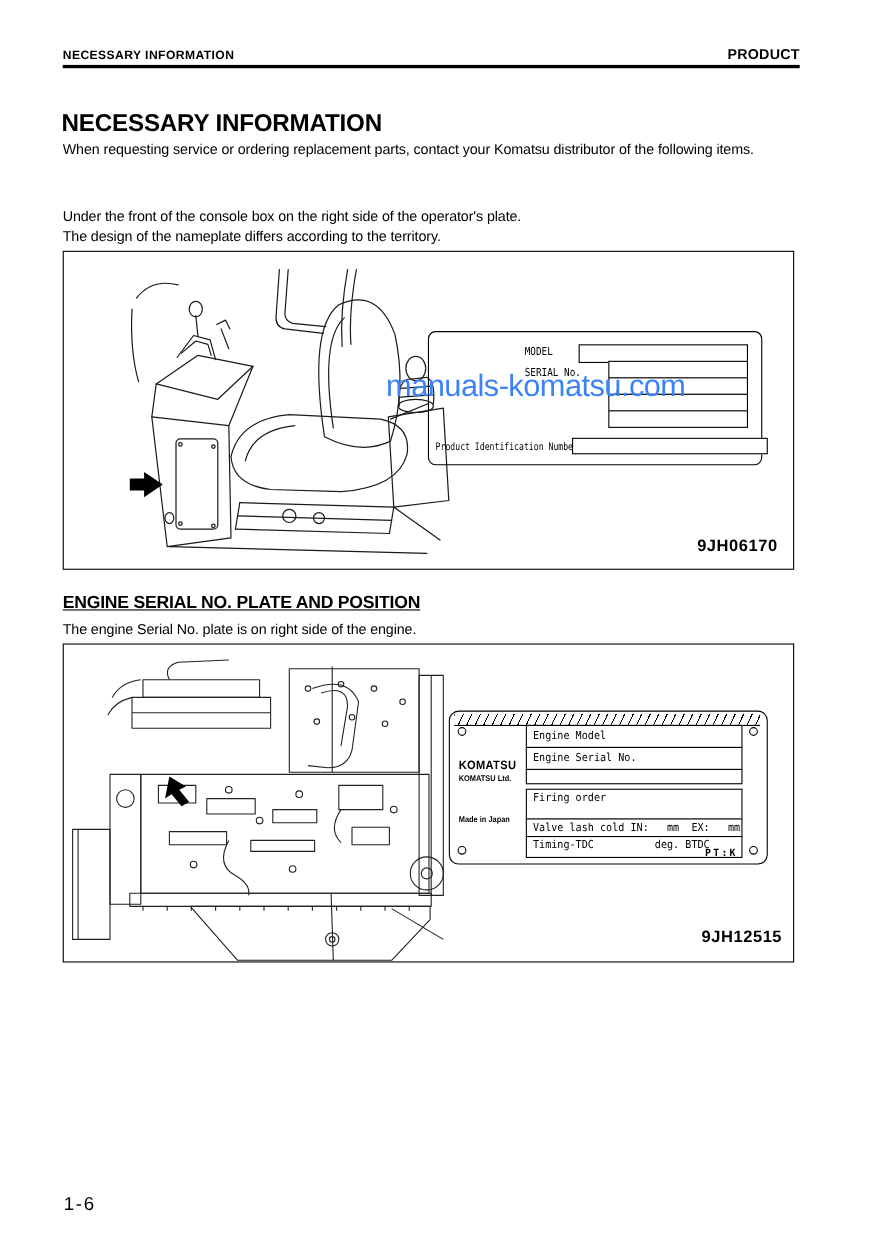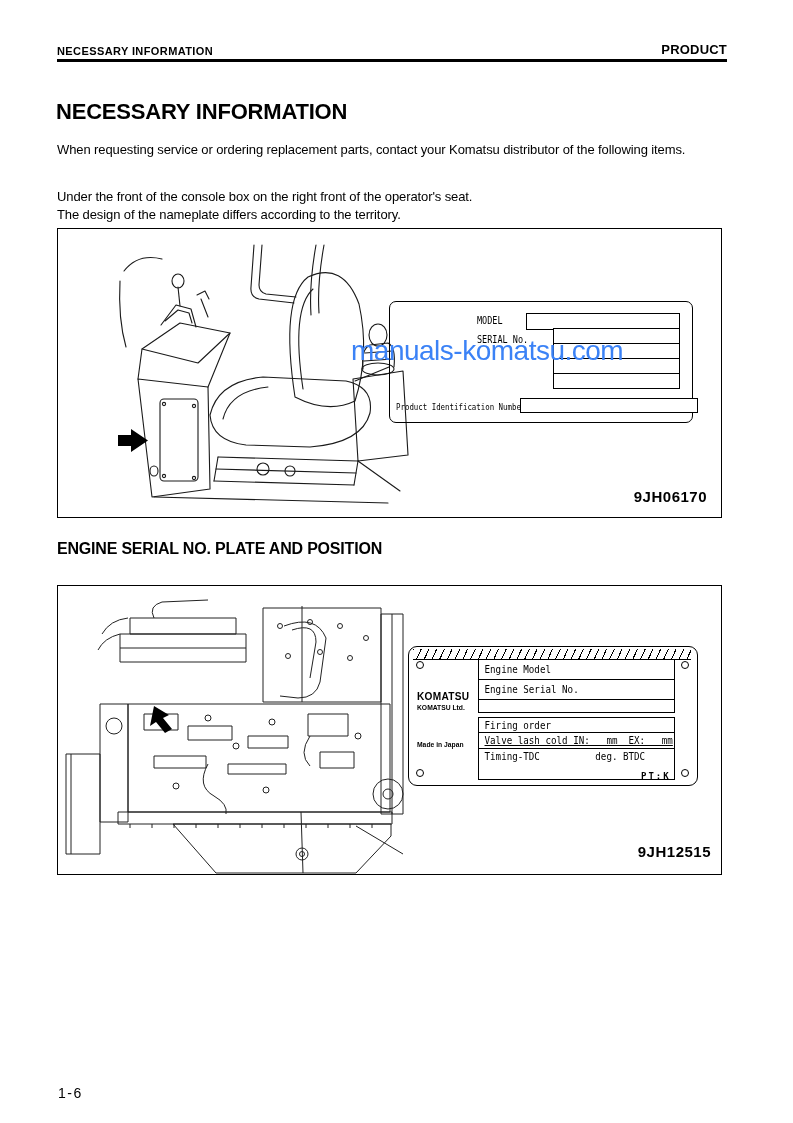--- a/index.html
+++ b/index.html
@@ -8,28 +8,28 @@
   .abs{position:absolute;}
 
   
   .hdr-left{left:57px;top:45px;font-size:11px;font-weight:bold;letter-spacing:.4px;}
   .hdr-right{right:66px;top:42px;font-size:13px;font-weight:bold;letter-spacing:.2px;}
   .hdr-rule{left:57px;top:59px;width:670px;height:3px;background:#000;}
 
   
   .title{left:56px;top:99px;font-size:22px;font-weight:bold;letter-spacing:-.2px;}
   .body-txt{font-size:13px;letter-spacing:-.1px;}
-  .intro{left:57px;top:128px;margin-top:14px;}
+  .intro{left:57px;top:128px;}
   .h2{font-size:16px;font-weight:bold;letter-spacing:-.2px;}
   .h2a{left:57px;top:162px;}
   .l1{left:57px;top:189px;}
   .l2{left:57px;top:207px;}
-  .h2b{left:57px;top:540px;}
+  .h2b{left:57px;top:540px;text-decoration:underline;}
   .l3{left:57px;top:564px;}
-  .pagenum{left:58px;top:1085px;font-size:14px;letter-spacing:1.5px;}
+  .pagenum{left:58px;top:1085px;font-size:17px;letter-spacing:1.5px;}
 
   
   .figure{border:1.5px solid #000;width:665px;height:290px;box-sizing:border-box;background:#fff;}
   .fig1{left:57px;top:228px;}
   .fig2{left:57px;top:585px;}
   .figcode{font-family:Liberation Sans, sans-serif;font-size:15px;font-weight:bold;letter-spacing:.5px;}
   .fig1 .figcode{right:14px;bottom:12px;}
   .fig2 .figcode{right:10px;bottom:14px;}
   svg{position:absolute;left:0;top:0;}
 
@@ -55,41 +55,41 @@
   .hole.tl{left:7px;top:14px;} .hole.tr{left:272px;top:14px;}
   .hole.bl{left:7px;top:122px;} .hole.br{left:272px;top:122px;}
   .eng-table{left:69px;top:13px;width:197px;}
   .eng-row{position:relative;width:197px;border:1px solid #000;box-sizing:border-box;margin-top:-1px;background:#fff;}
   .eng-row span{display:block;padding-left:6px;font-family:"DejaVu Sans Mono",monospace;font-size:10px;
                 transform:scaleX(.92);transform-origin:left center;white-space:pre;}
   .rA1{height:21px;} .rA1 span{line-height:20px;}
   .rA2{height:21px;} .rA2 span{line-height:20px;}
   .rA3{height:14px;}
   .gapB{height:5px;}
-  .rB1{height:16px;} .rB1 span{line-height:15px;}
-  .rB2{height:17px;text-decoration:underline;} .rB2 span{line-height:16px;}
-  .rB3{height:32px;} .rB3 span{line-height:15px;}
+  .rB1{height:28px;} .rB1 span{line-height:15px;}
+  .rB2{height:17px;} .rB2 span{line-height:16px;}
+  .rB3{height:20px;} .rB3 span{line-height:15px;}
   .brand{left:8px;top:43px;font-size:11px;font-weight:bold;letter-spacing:.3px;transform:scaleX(.92);transform-origin:left top;}
   .brand-sub{left:8px;top:56px;font-size:7.5px;font-weight:bold;transform:scaleX(.9);transform-origin:left top;}
   .made-in{left:8px;top:93px;font-size:7.5px;font-weight:bold;transform:scaleX(.9);transform-origin:left top;}
   .pt{left:232px;top:124px;font-family:"DejaVu Sans Mono",monospace;font-size:9px;font-weight:bold;letter-spacing:2px;}
 </style>
 </head>
 <body>
 
 <div id="page">
 
   <div class="abs hdr-left">NECESSARY INFORMATION</div>
   <div class="abs hdr-right">PRODUCT</div>
   <div class="abs hdr-rule"></div>
 
   <div class="abs title">NECESSARY INFORMATION</div>
   <div class="abs body-txt intro">When requesting service or ordering replacement parts, contact your Komatsu distributor of the following items.</div>
 
-  <div class="abs body-txt l1">Under the front of the console box on the right front of the operator's seat.</div>
+  <div class="abs body-txt l1">Under the front of the console box on the right side of the operator's plate.</div>
   <div class="abs body-txt l2">The design of the nameplate differs according to the territory.</div>
 
   <div class="abs figure fig1">
     <svg width="665" height="290" viewBox="0 0 665 290">
       <g stroke="#1a1a1a" fill="none" stroke-width="1.1" stroke-linejoin="round" stroke-linecap="round">
 
         <path d="M196,16 L193,58 Q192,68 201,70 L236,74"></path>
         <path d="M204,16 L201,56 Q201,63 208,65 L238,68"></path>
         <path d="M258,16 Q251,55 253,86"></path>
         <path d="M266,16 Q259,55 261,84"></path>
@@ -154,20 +154,21 @@
       </div>
       <div class="abs plate-lbl pin-pin-lbl">Product Identification Number</div>
       <div class="abs fieldbox pin-pin-box"></div>
     </div>
 
     <div class="abs watermark">manuals-komatsu.com</div>
     <div class="abs figcode">9JH06170</div>
   </div>
 
   <div class="abs h2 h2b">ENGINE SERIAL NO. PLATE AND POSITION</div>
+  <div class="abs body-txt l3">The engine Serial No. plate is on right side of the engine.</div>
 
   <div class="abs figure fig2">
     <svg width="665" height="290" viewBox="0 0 665 290">
       <g stroke="#222" fill="none" stroke-width="1" stroke-linejoin="round">
         <rect x="8" y="168" width="34" height="100"></rect>
           <path d="M13,168 V268"></path>
         <rect x="42" y="118" width="28" height="118"></rect>
           <circle cx="56" cy="140" r="8"></circle>
         <rect x="70" y="118" width="262" height="108"></rect>
         <rect x="60" y="226" width="274" height="12"></rect>

